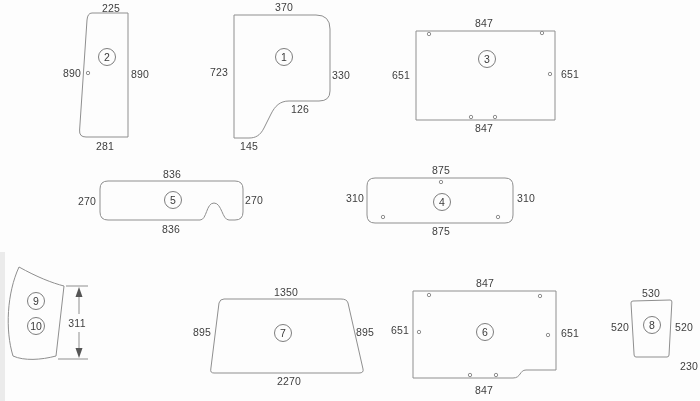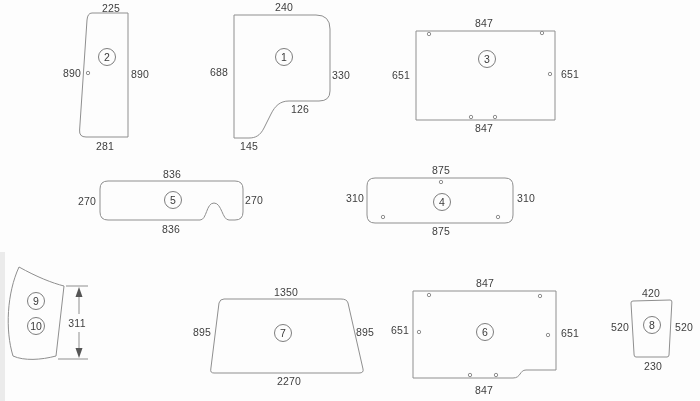--- a/index.html
+++ b/index.html
@@ -75,22 +75,22 @@
   </svg>
 
   <div class="scan-edge"></div>
 
   <span class="dim" style="left:111px;top:8px">225</span>
   <span class="dim" style="left:72px;top:73px">890</span>
   <span class="dim" style="left:140px;top:74px">890</span>
   <span class="dim" style="left:105px;top:146px">281</span>
   <span class="circ" style="left:107px;top:57px">2</span>
 
-  <span class="dim" style="left:284px;top:7px">240</span>
-  <span class="dim" style="left:219px;top:72px">688</span>
+  <span class="dim" style="left:284px;top:7px">370</span>
+  <span class="dim" style="left:219px;top:72px">723</span>
   <span class="dim" style="left:341px;top:75px">330</span>
   <span class="dim" style="left:300px;top:109px">126</span>
   <span class="dim" style="left:249px;top:146px">145</span>
   <span class="circ" style="left:284px;top:57px">1</span>
 
   <span class="dim" style="left:484px;top:23px">847</span>
   <span class="dim" style="left:401px;top:75px">651</span>
   <span class="dim" style="left:570px;top:74px">651</span>
   <span class="dim" style="left:484px;top:128px">847</span>
   <span class="circ" style="left:487px;top:59px">3</span>
@@ -116,19 +116,19 @@
   <span class="dim" style="left:365px;top:332px">895</span>
   <span class="dim" style="left:289px;top:381px">2270</span>
   <span class="circ" style="left:283px;top:333px">7</span>
 
   <span class="dim" style="left:485px;top:283px">847</span>
   <span class="dim" style="left:400px;top:330px">651</span>
   <span class="dim" style="left:570px;top:333px">651</span>
   <span class="dim" style="left:484px;top:390px">847</span>
   <span class="circ" style="left:485px;top:332px">6</span>
 
-  <span class="dim" style="left:651px;top:293px">420</span>
+  <span class="dim" style="left:651px;top:293px">530</span>
   <span class="dim" style="left:620px;top:327px">520</span>
   <span class="dim" style="left:684px;top:327px">520</span>
-  <span class="dim" style="left:653px;top:366px">230</span>
+  <span class="dim" style="left:689px;top:366px">230</span>
   <span class="circ" style="left:652px;top:325px">8</span>
 
 </div>
 
 </body></html>

